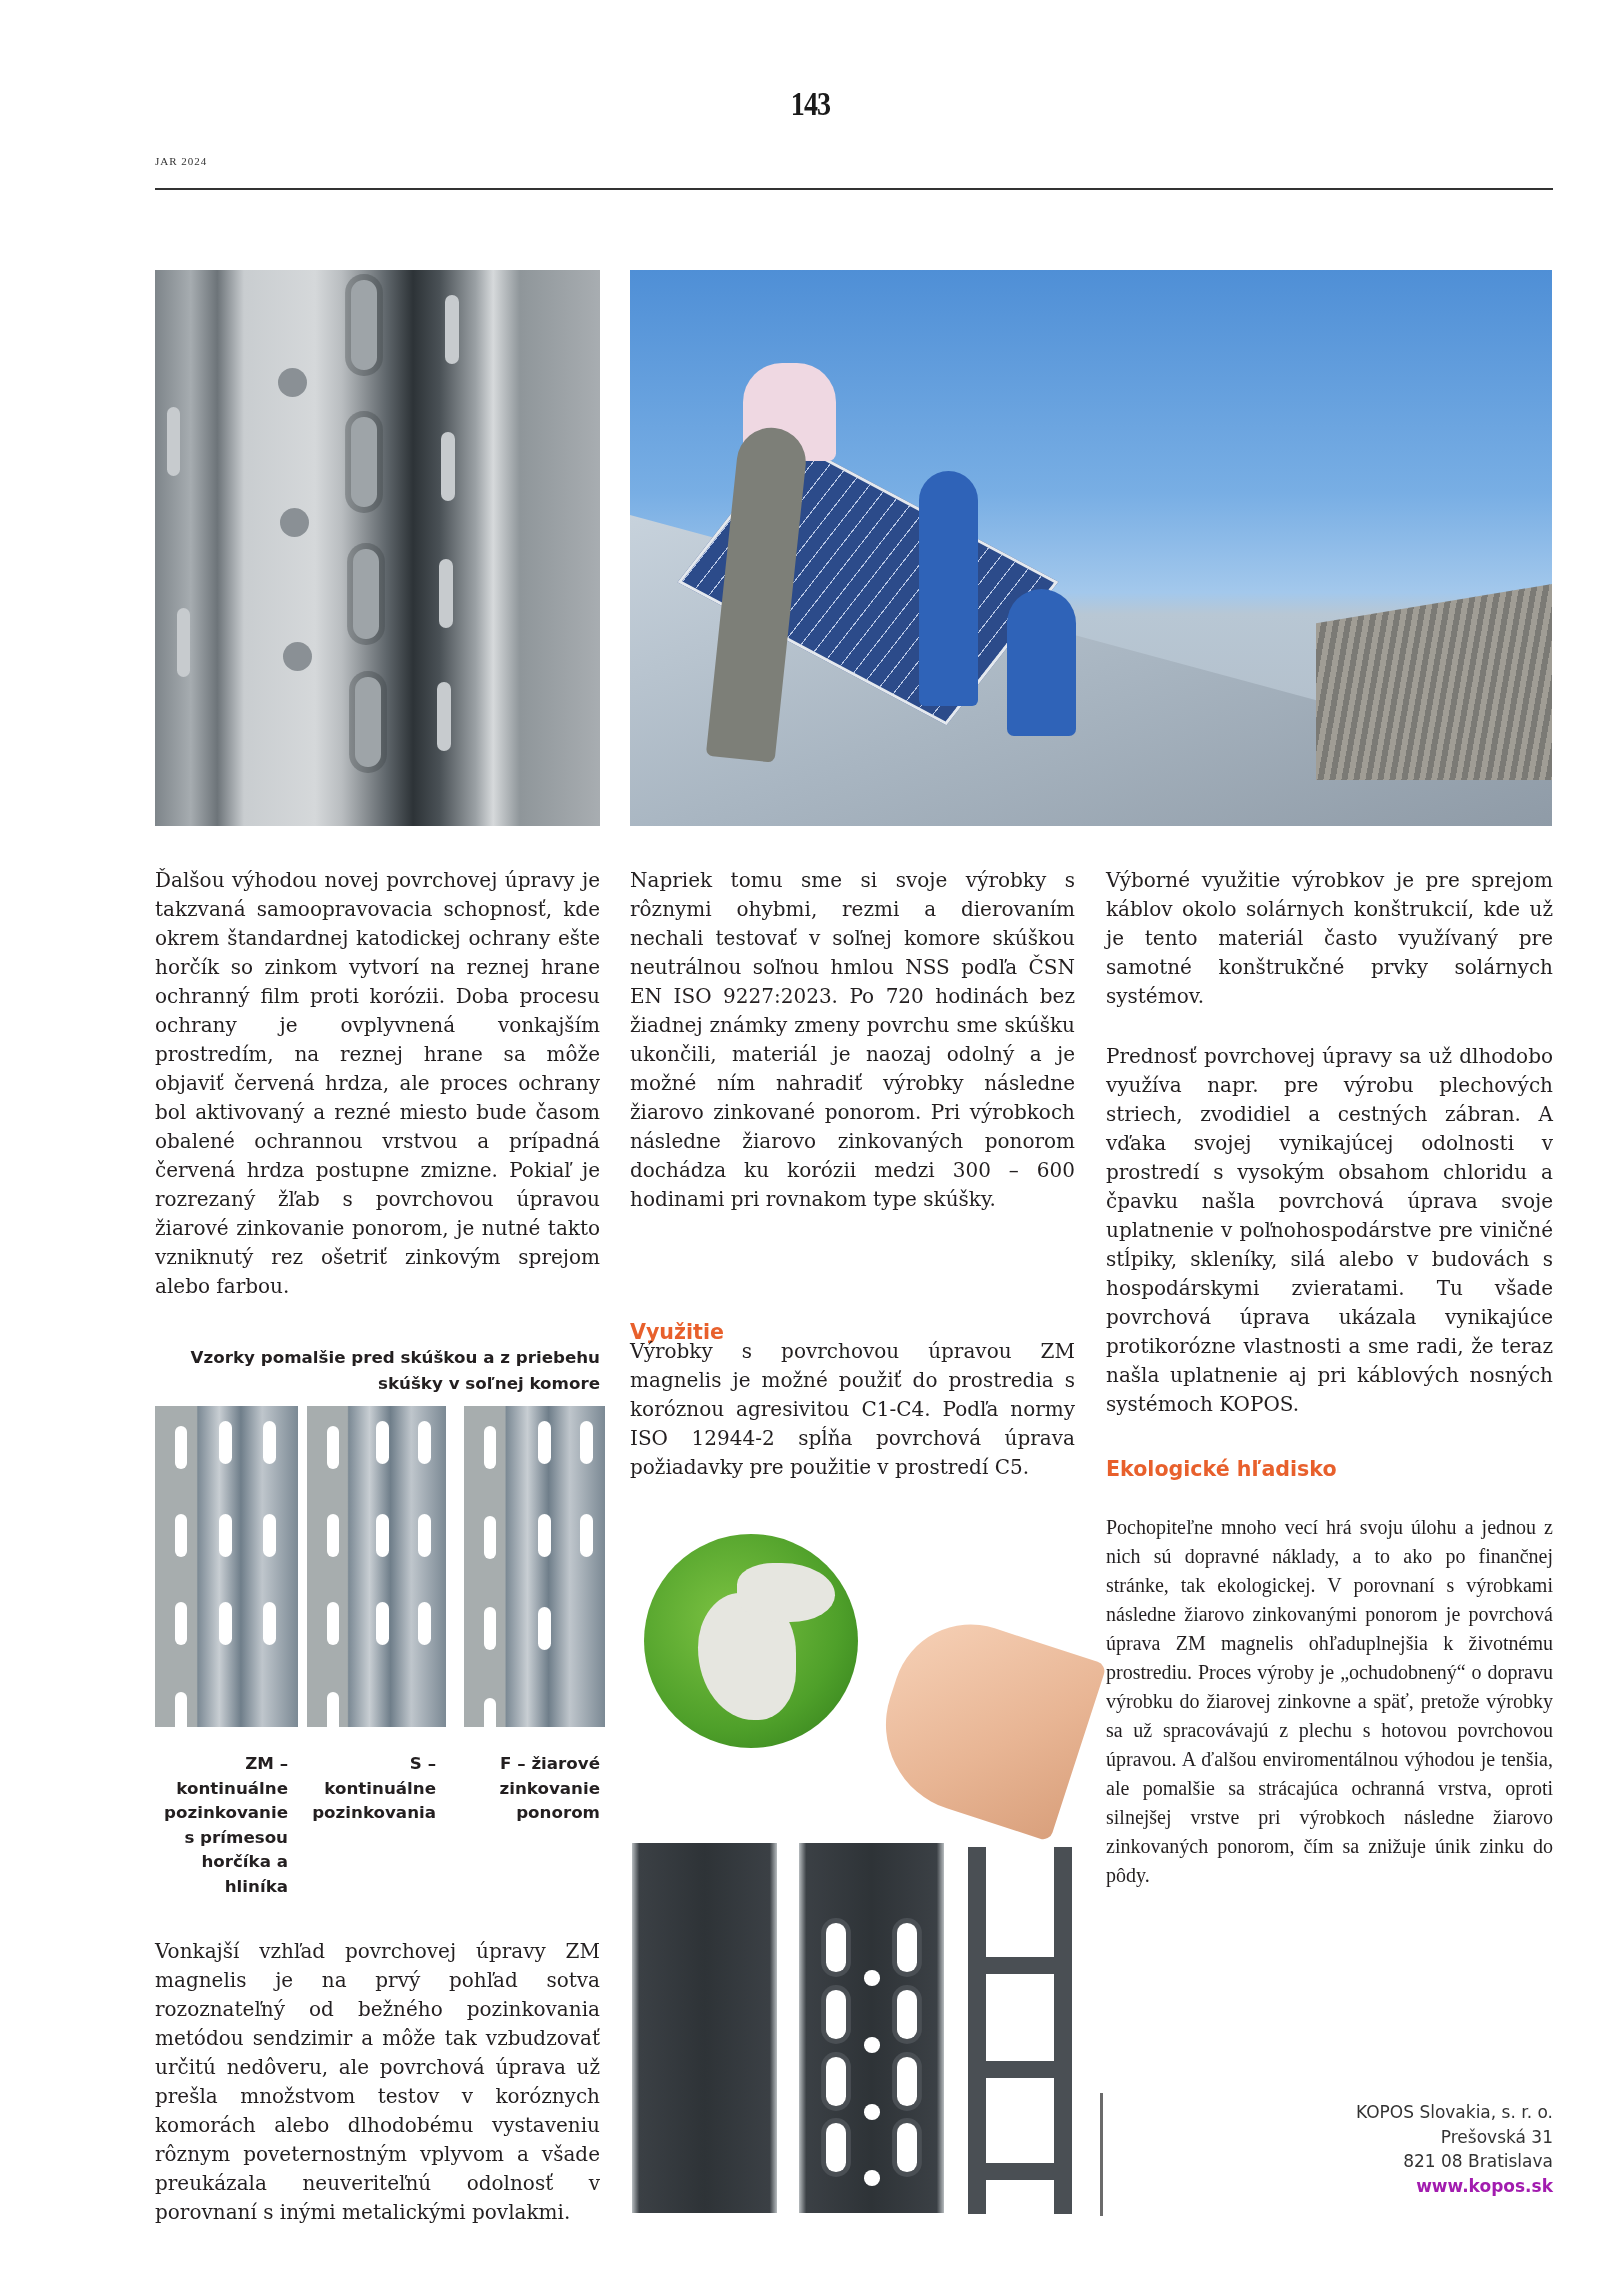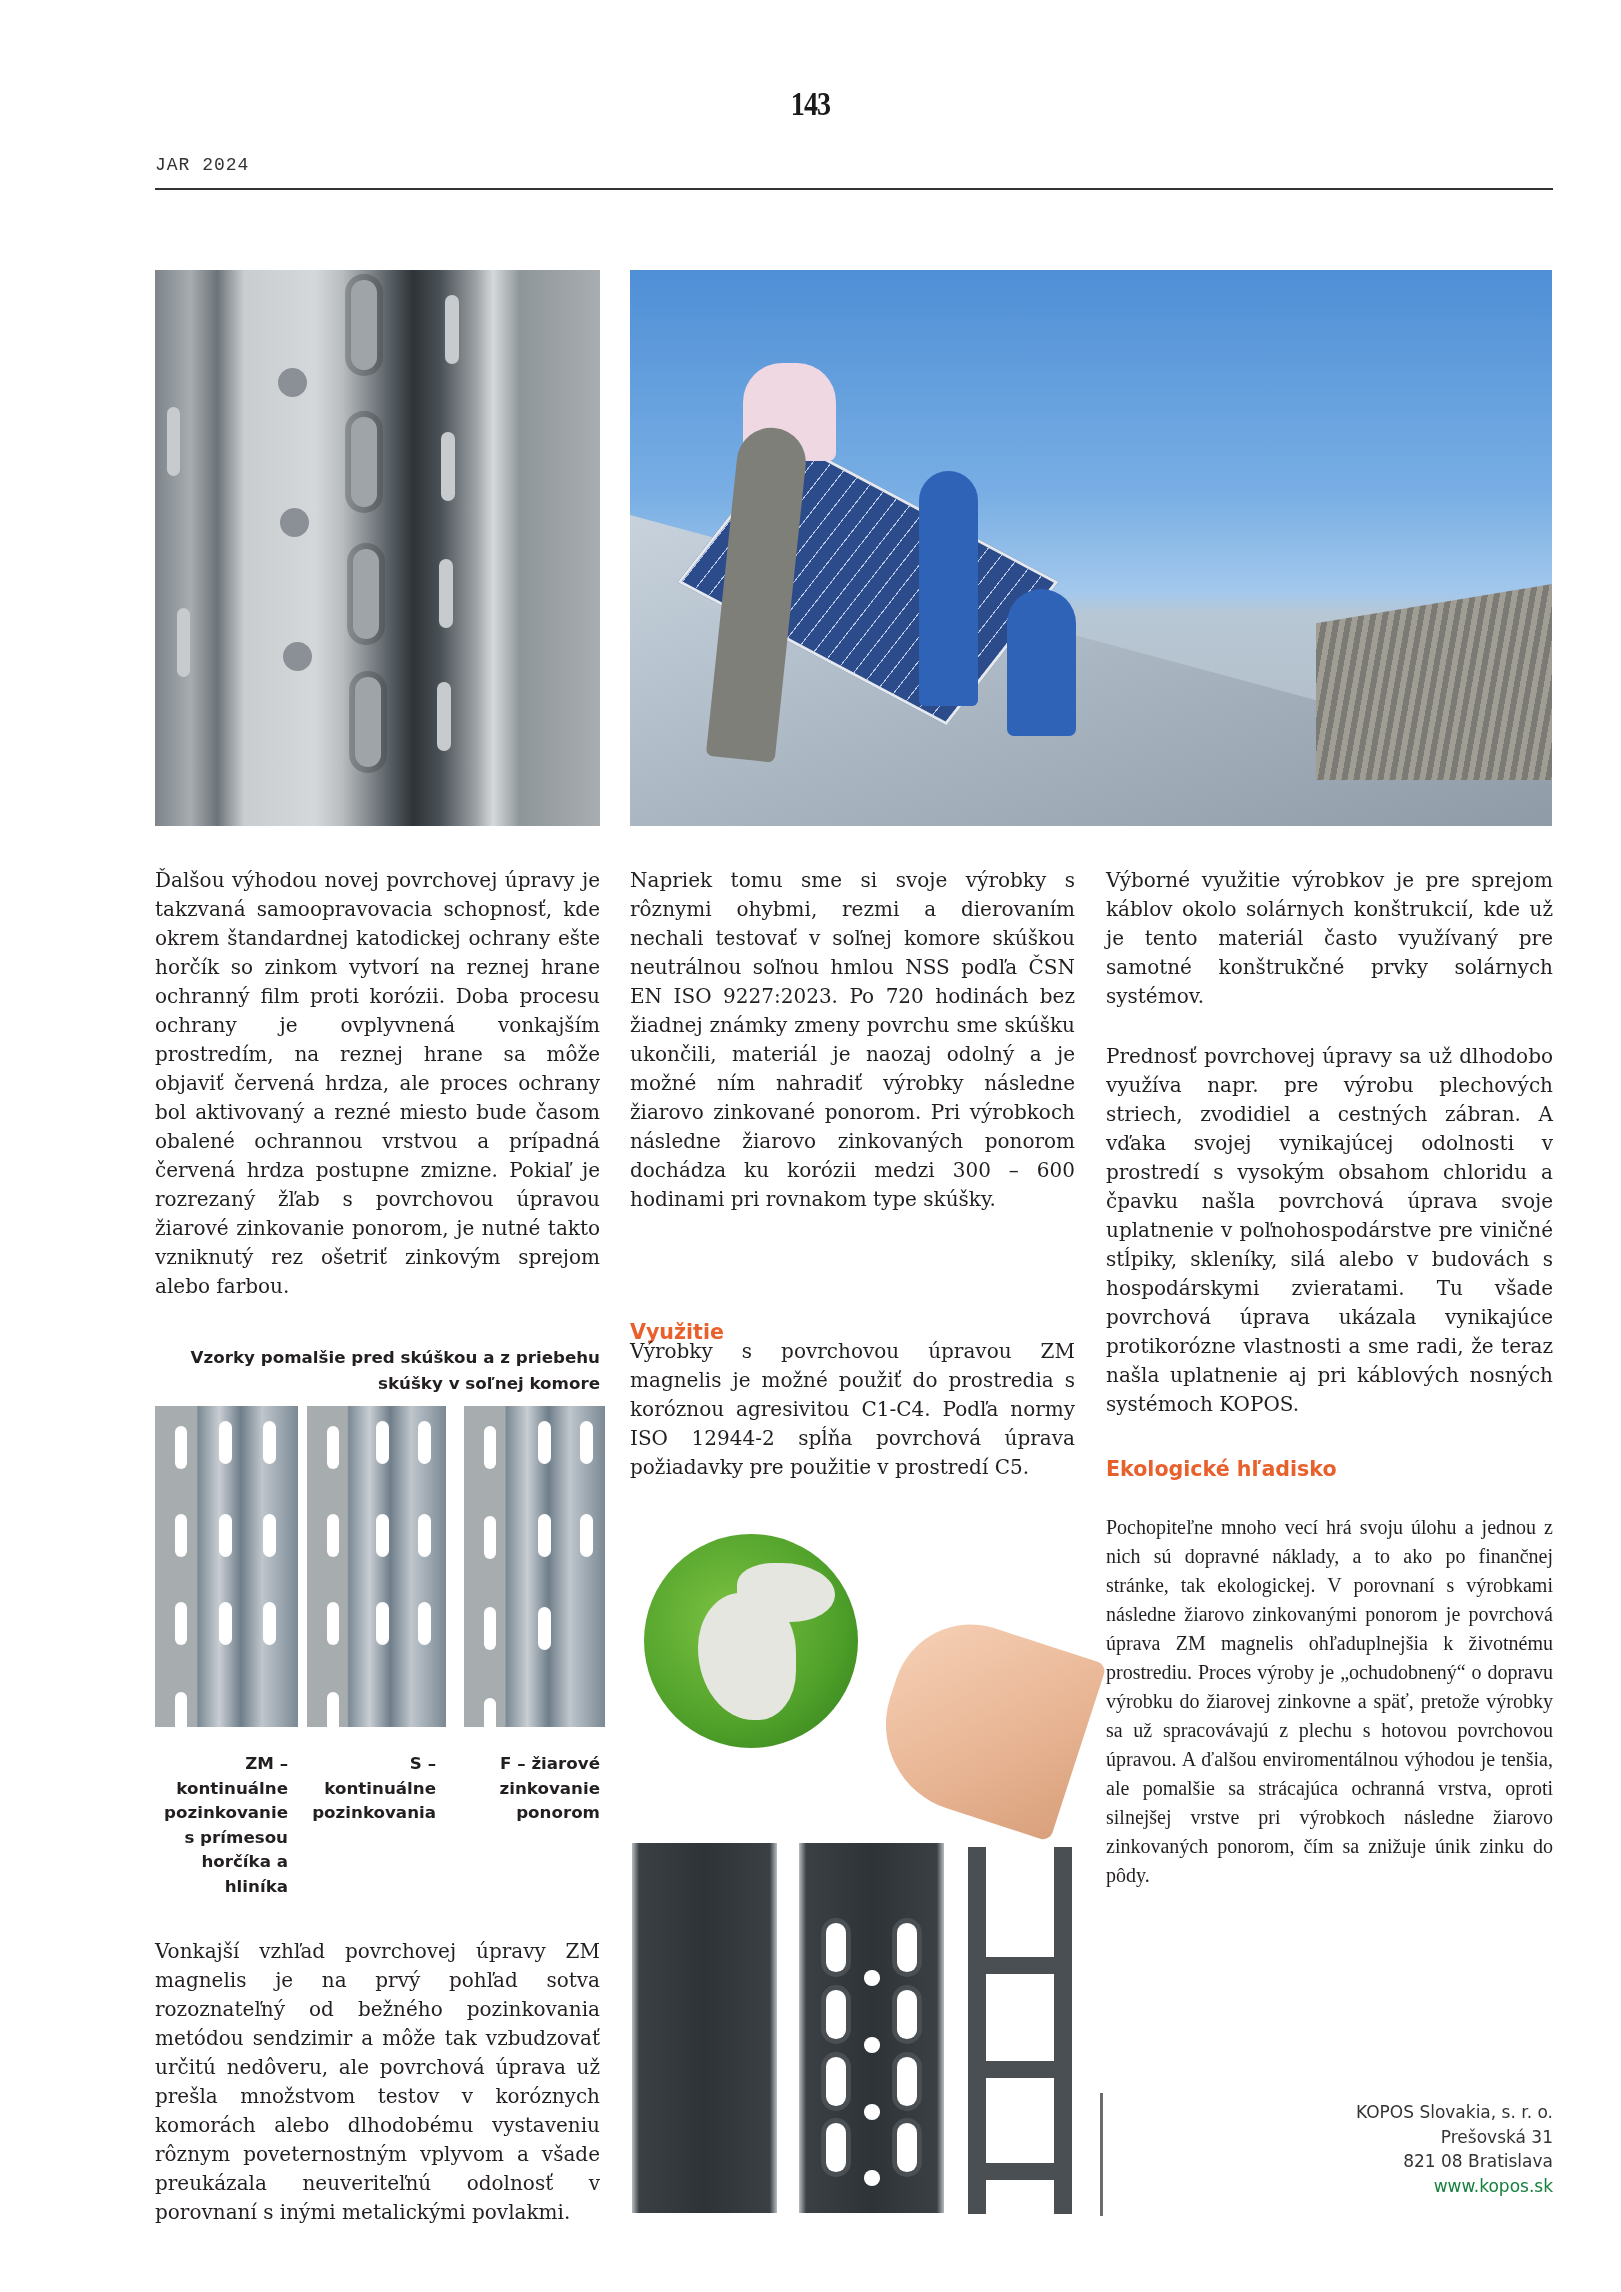--- a/index.html
+++ b/index.html
@@ -1,21 +1,21 @@
 <!DOCTYPE html>
 <html><head>
 <meta charset="utf-8">
 <style>
   html, body { margin: 0; padding: 0; background: #ffffff; }
   body { width: 1621px; height: 2293px; position: relative; overflow: hidden; color: #231f20; }
   .abs { position: absolute; }
 
   .page-number { left: 0; width: 1621px; top: 86px; text-align: center;
     font-family: "Liberation Serif", serif; font-weight: bold; font-size: 33px; letter-spacing: -1px; color: #1a1a1a; transform: scaleX(0.85); }
-  .issue-label { left: 155px; top: 155px; font-family: Liberation Mono, monospace; font-size: 18px; letter-spacing: 1px; color: #333; }
+  .issue-label { left: 155px; top: 155px; font-family: Liberation Serif, serif; font-size: 11px; letter-spacing: 1px; color: #333; }
   .header-rule { left: 155px; top: 188px; width: 1398px; height: 2px; background: #333; }
 
   .body-text { font-family: "DejaVu Serif", serif; font-size: 20px; line-height: 29px; text-align: justify; color: #231f20; }
   .body-text p { margin: 0; }
   .col1 { left: 155px; width: 445px; }
   .col2 { left: 630px; width: 445px; }
   .col3 { left: 1106px; width: 447px; }
 
   .heading { font-family: "DejaVu Sans", sans-serif; font-weight: bold; font-size: 20.6px; color: #e8602c; }
 
@@ -58,21 +58,21 @@
   .tray-dark { position: absolute; top: 0; height: 370px; background: linear-gradient(90deg, #b7bcbf 0%, #3b4045 5%, #2e3337 50%, #3b4045 95%, #b7bcbf 100%); }
   .tray-dark .ov { position: absolute; width: 19.6px; height: 49px; border-radius: 9.8px; background: #fff; box-shadow: 0 0 0 4.9px #4a4f54; }
   .tray-dark .rd { position: absolute; width: 15.7px; height: 15.7px; border-radius: 50%; background: #fff; }
   .ladder { position: absolute; left: 338px; top: 3.9px; width: 108px; height: 367px; }
   .ladder .rail { position: absolute; top: 0; width: 17.6px; height: 367px; background: #4a4f54; }
   .ladder .rung { position: absolute; left: 0; width: 98px; height: 17.6px; background: #4a4f54; }
 
   .vrule { left: 1100px; top: 2093px; width: 2.9px; height: 123px; background: #6b6b6b; }
   .address { left: 1108px; width: 445px; top: 2100px; text-align: right;
     font-family: "DejaVu Sans", sans-serif; font-size: 17px; line-height: 24.5px; color: #333; }
-  .address .web { font-weight: normal; color: #15803d; }
+  .address .web { font-weight: bold; color: #a21caf; }
 </style>
 </head>
 <body>
 
 <div class="abs page-number">143</div>
 <div class="abs issue-label">JAR 2024</div>
 <div class="abs header-rule"></div>
 
 <div class="abs photo photo-tray">
   <div class="slot2" style="left:11.8px;top:137px;"></div>

